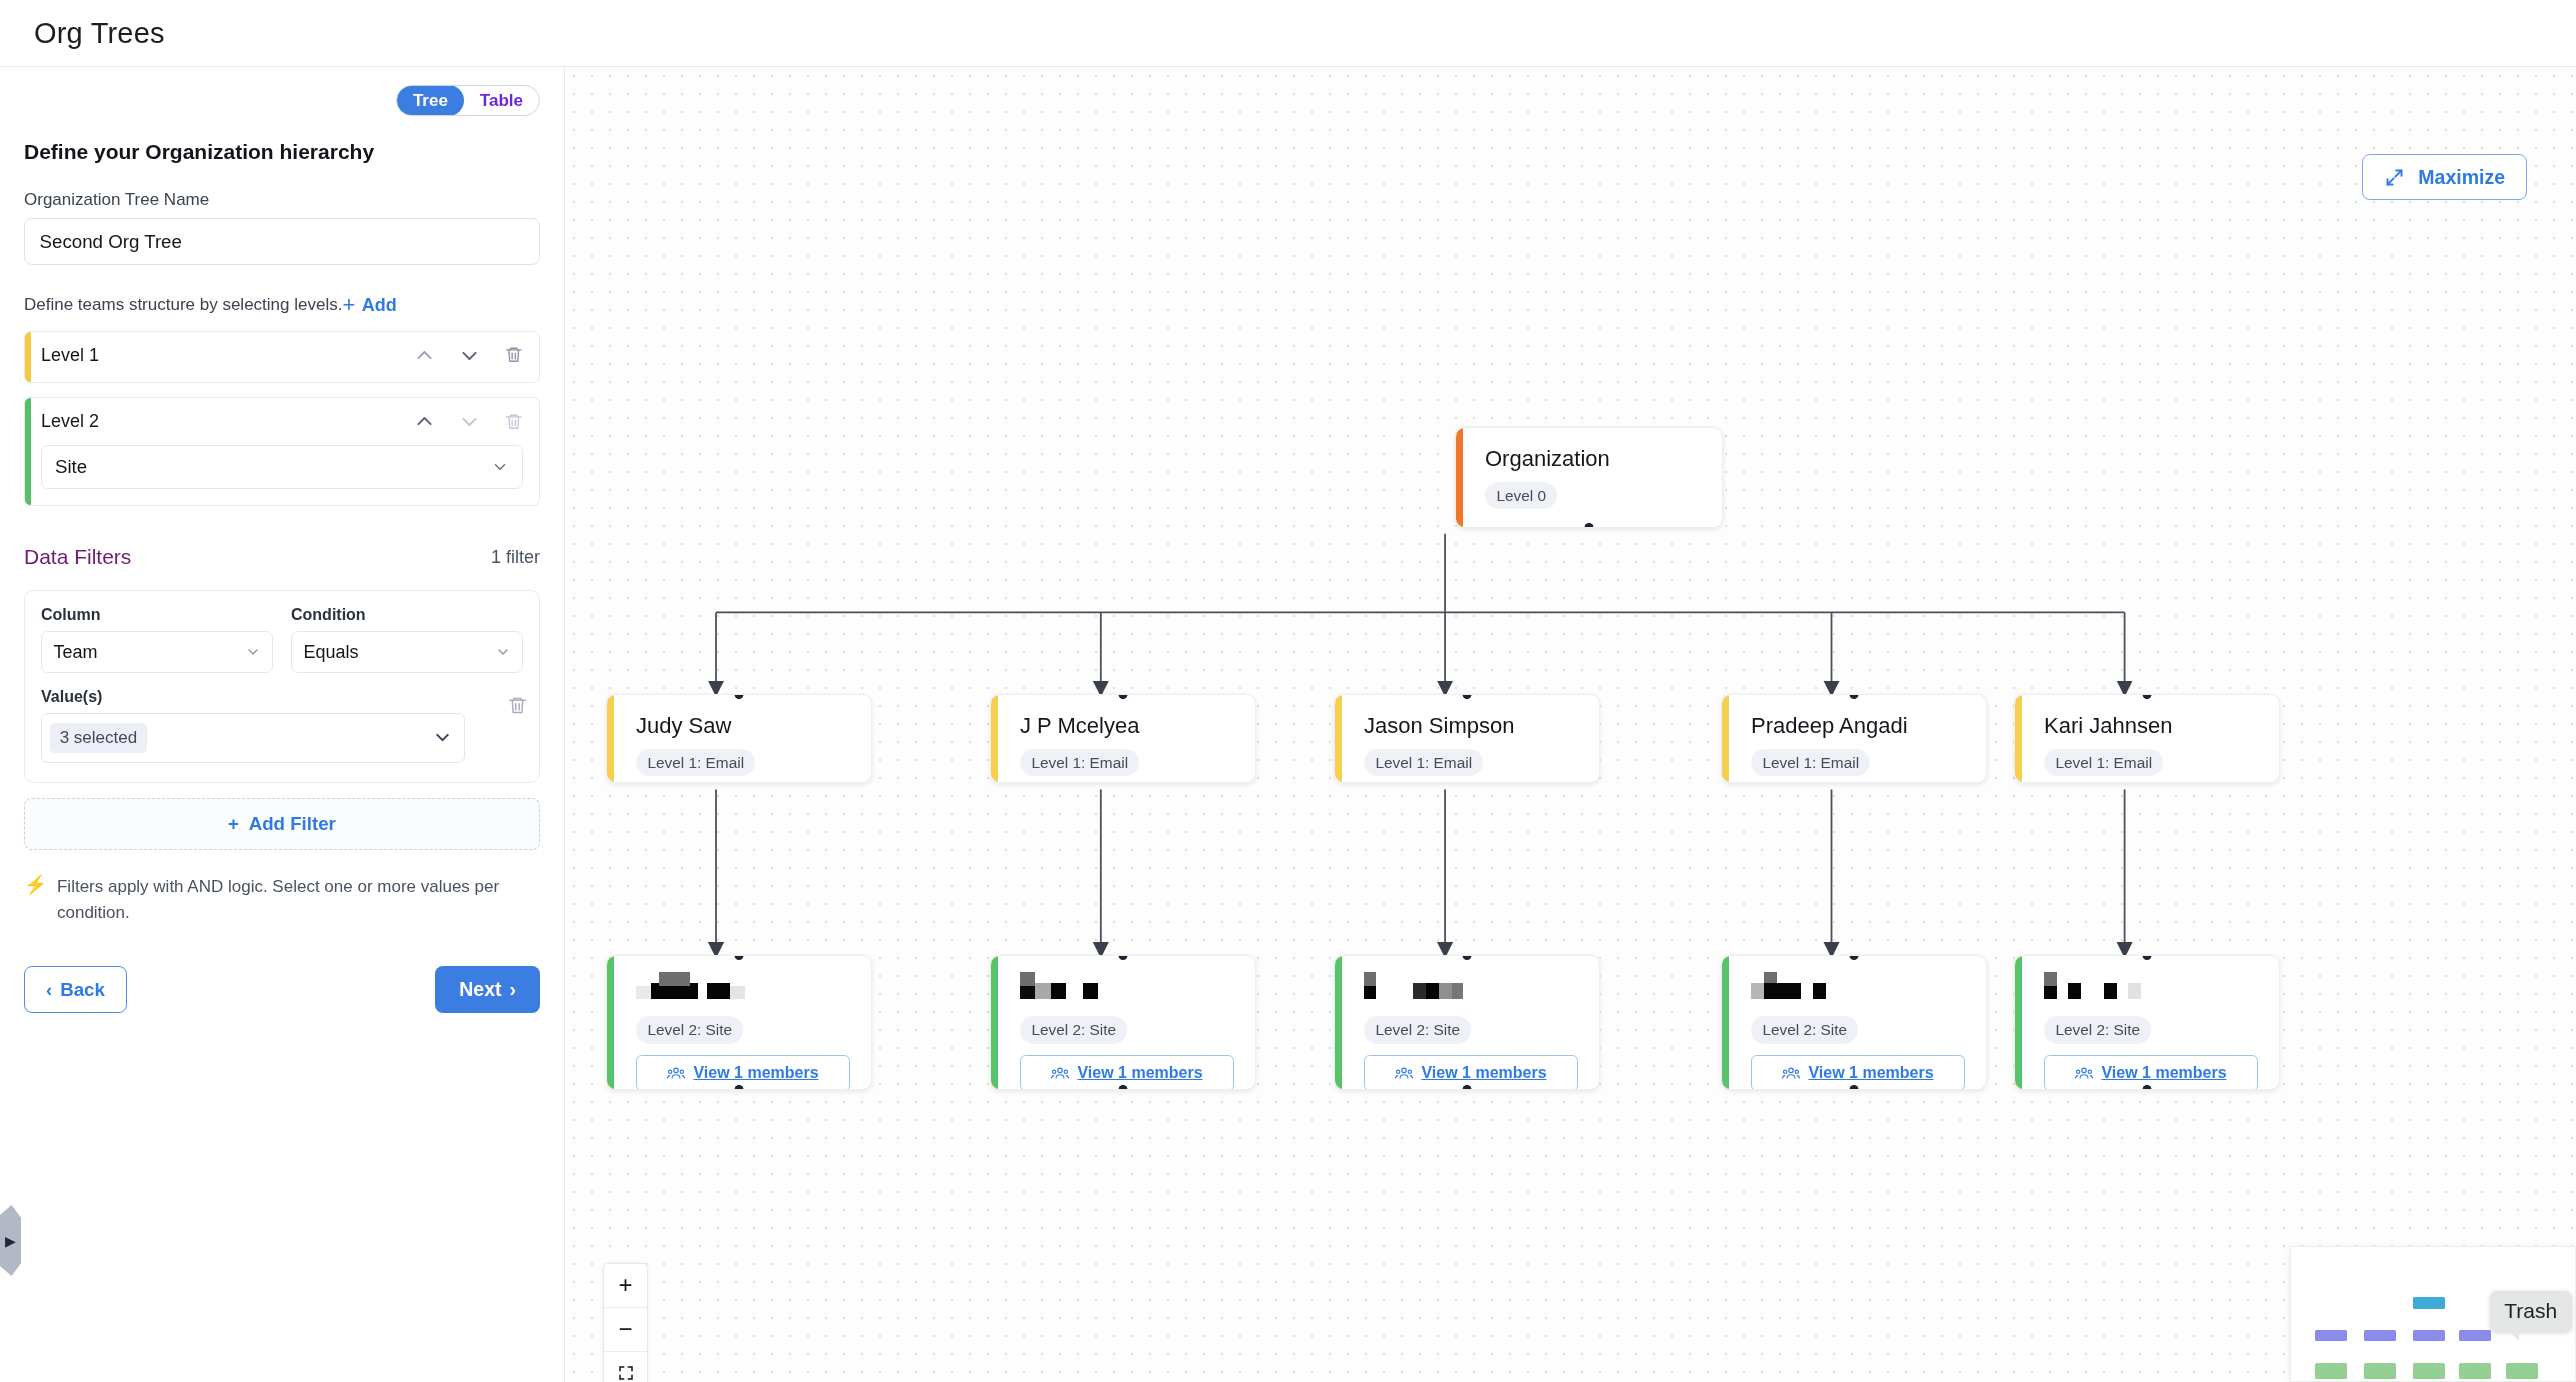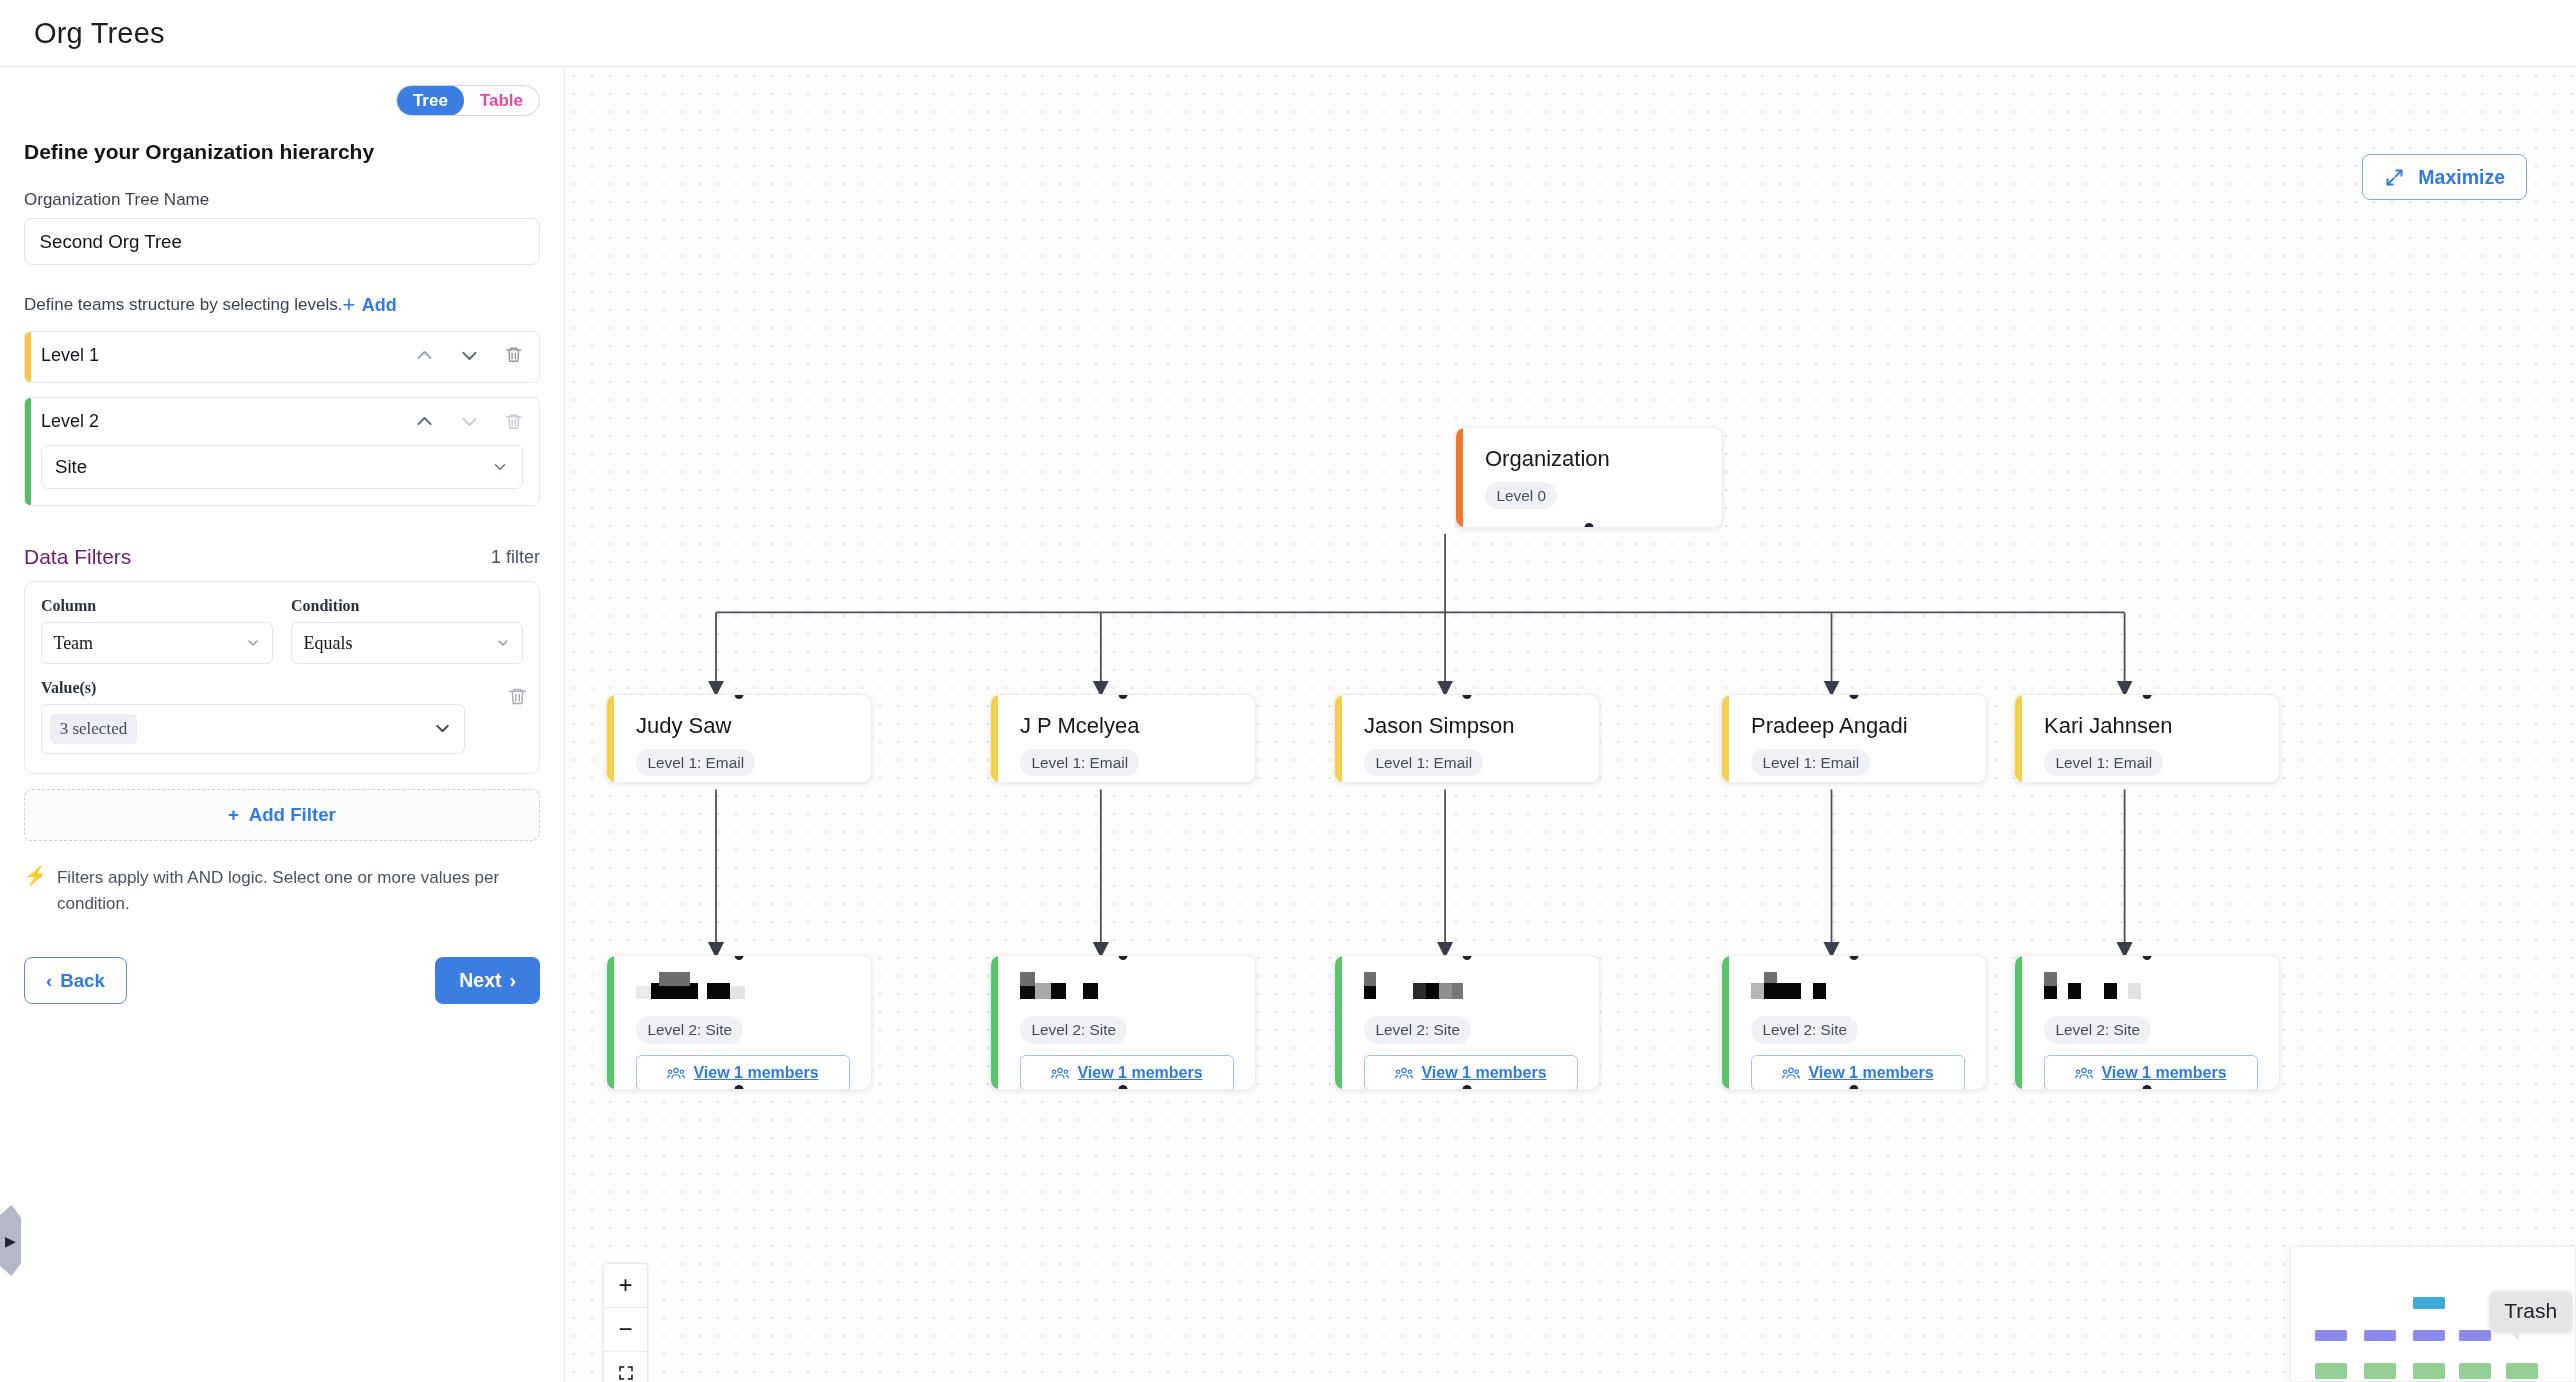--- a/index.html
+++ b/index.html
@@ -34,21 +34,21 @@
   
   .seg-wrap { display: flex; justify-content: flex-end; padding-top: 18px; }
   .seg {
     display: inline-flex; align-items: center;
     border: 0.8px solid #cfd6e4; border-radius: 811px;
     height: 31px; overflow: hidden; background: #fff;
   }
   .seg-btn {
     font-size: 17px; padding: 0 16px; height: 100%;
     display: flex; align-items: center; justify-content: center;
-    color: #ec4899; background: transparent;
+    color: #6d28d9; background: transparent;
     border: none; cursor: pointer; font-family: inherit; font-weight: 700;
   }
   .seg-btn.active { background: #3b7de0; color: #fff; border-radius: 811px; height: 31px; }
 
   .side-h2 { font-size: 21px; font-weight: 700; color: #111418; margin-top: 24px; }
   .field-label { font-size: 17px; color: #3b4250; margin-top: 26px; margin-bottom: 8px; }
 
   .text-input {
     width: 100%; height: 47px;
     border: 0.8px solid #dfe3ea; border-radius: 8px;
@@ -87,22 +87,22 @@
     display: flex; align-items: center; justify-content: space-between;
     padding: 0 13px; font-size: 18.7px; color: #13161b; background: #fff; cursor: pointer;
   }
 
   
   .filters-head { display: flex; align-items: center; justify-content: space-between; margin-top: 39px; }
   .filters-title { font-size: 21px; color: #701a75; }
   .filters-count { font-size: 18px; color: #4b5363; }
 
   .filter-card {
-    margin-top: 12px; border: 0.8px solid #e8eaef; border-radius: 9.7px;
-    background: #fff; padding: 14.6px 16px 19.5px 16px; position: relative; font-family: Liberation Serif, serif;
+    margin-top: 21px; border: 0.8px solid #e8eaef; border-radius: 9.7px;
+    background: #fff; padding: 14.6px 16px 19.5px 16px; position: relative;
   }
   .filter-grid { display: flex; gap: 18px; }
   .filter-col { flex: 1; }
   .small-label { font-size: 16px; color: #2b313c; font-weight: 700; margin-bottom: 7.3px; }
   .mini-select {
     height: 42px; border: 0.8px solid #e3e6ec; border-radius: 6.5px;
     display: flex; align-items: center; justify-content: space-between;
     padding: 0 11.4px; font-size: 18px; color: #13161b; cursor: pointer; background:#fff;
   }
   .filter-trash { position: absolute; right: 11.4px; top: 104px; background: none; border: none; cursor: pointer; }

